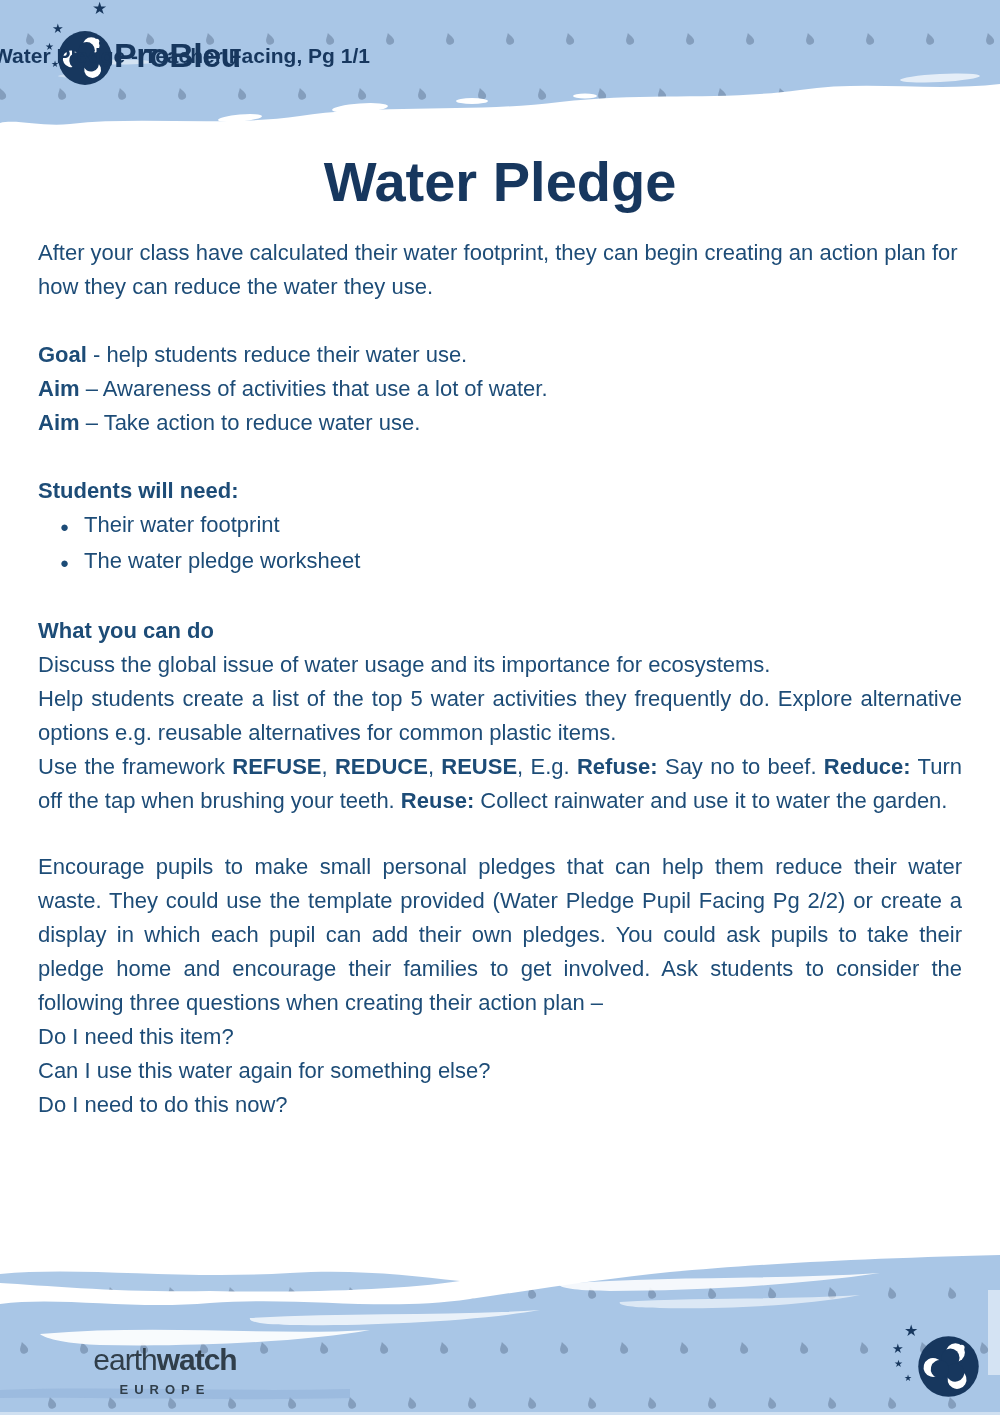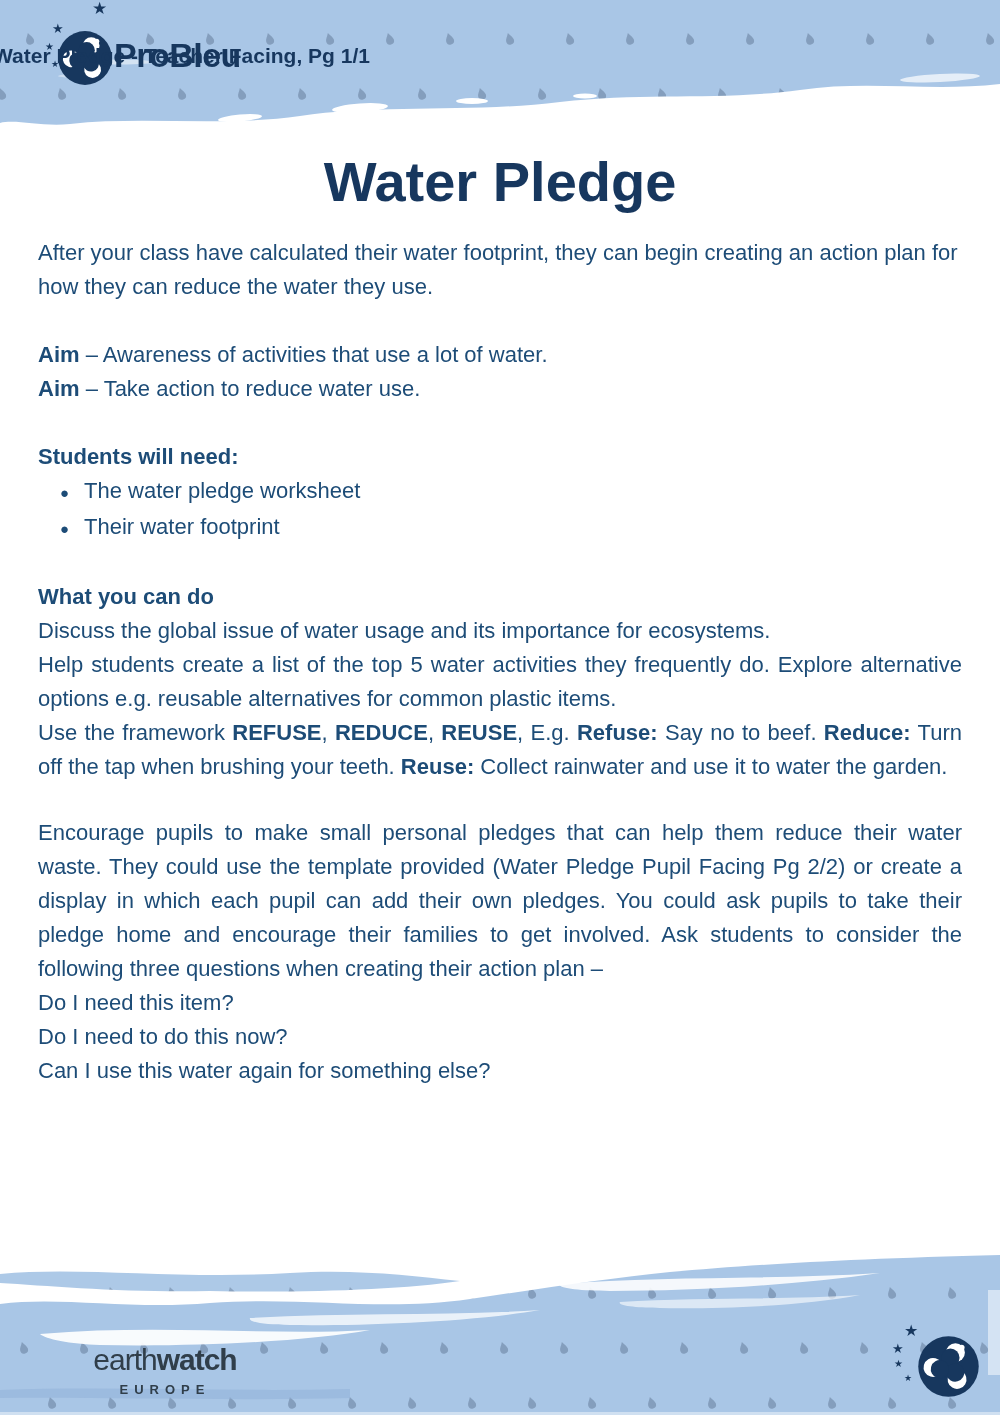--- a/index.html
+++ b/index.html
@@ -115,40 +115,41 @@
     </svg>
     <span class="wordmark">ProBleu</span>
   </div>
 
   <div class="content">
     <h1>Water Pledge</h1>
 
     <p class="intro">After your class have calculated their water footprint, they can begin creating an action plan for how they can reduce the water they use.</p>
 
     <div class="goals">
+      <p><span class="b">Goal</span><span> - help students reduce their water use.</span></p>
       <p><span class="b">Aim</span><span> – Awareness of activities that use a lot of water.</span></p>
       <p><span class="b">Aim</span><span> – Take action to reduce water use.</span></p>
     </div>
 
     <p class="heading">Students will need:</p>
     <ul class="needs">
+      <li><span class="bullet">●</span><span>Their water footprint</span></li>
       <li><span class="bullet">●</span><span>The water pledge worksheet</span></li>
-      <li><span class="bullet">●</span><span>Their water footprint</span></li>
     </ul>
 
     <p class="heading">What you can do</p>
     <p>Discuss the global issue of water usage and its importance for ecosystems.</p>
     <p class="just">Help students create a list of the top 5 water activities they frequently do. Explore alternative options e.g. reusable alternatives for common plastic items.</p>
     <p class="just"><span>Use the framework </span><span class="b">REFUSE</span><span>, </span><span class="b">REDUCE</span><span>, </span><span class="b">REUSE</span><span>, E.g. </span><span class="b">Refuse:</span><span> Say no to beef. </span><span class="b">Reduce:</span><span> Turn off the tap when brushing your teeth. </span><span class="b">Reuse:</span><span> Collect rainwater and use it to water the garden.</span></p>
 
     <p class="just encourage">Encourage pupils to make small personal pledges that can help them reduce their water waste. They could use the template provided (Water Pledge Pupil Facing Pg 2/2) or create a display in which each pupil can add their own pledges. You could ask pupils to take their pledge home and encourage their families to get involved. Ask students to consider the following three questions when creating their action plan –</p>
 
     <p>Do I need this item?</p>
+    <p>Can I use this water again for something else?</p>
     <p>Do I need to do this now?</p>
-    <p>Can I use this water again for something else?</p>
   </div>
 
   <svg class="band band-bottom" width="1000" height="175" viewBox="0 0 1000 175" preserveAspectRatio="none" aria-hidden="true">
     <defs>
       <pattern id="dropsF" width="60" height="110" patternUnits="userSpaceOnUse" patternTransform="translate(40,28)">
         <rect width="60" height="110" fill="#a9c6e6"></rect>
         <path d="M4,0 C5.5,3.2 8,5.4 8,8 A4,4 0 1 1 0,8 C0,5.4 2.5,3.2 4,0 Z" transform="translate(6,20) rotate(-16)" fill="#7b93b3" opacity="0.8"></path>
         <path d="M4,0 C5.5,3.2 8,5.4 8,8 A4,4 0 1 1 0,8 C0,5.4 2.5,3.2 4,0 Z" transform="translate(38,75) rotate(-16)" fill="#7b93b3" opacity="0.8"></path>
       </pattern>
     </defs>

